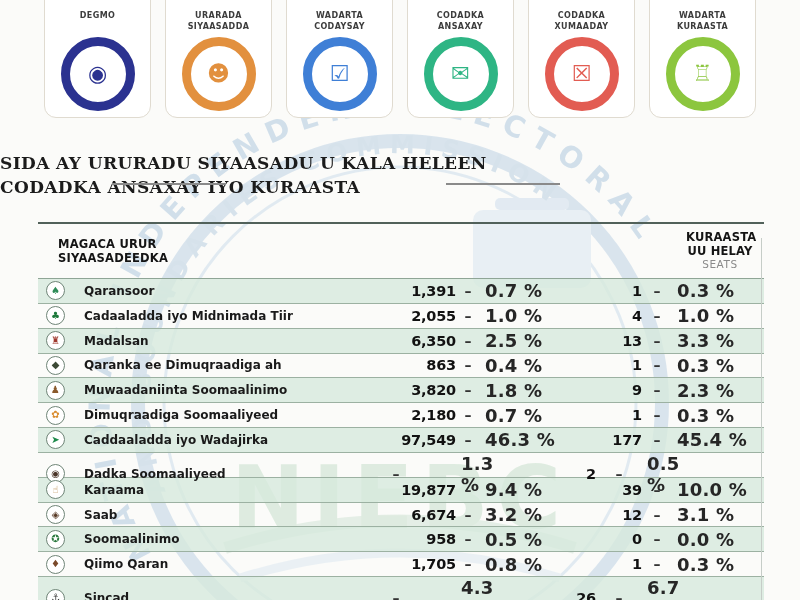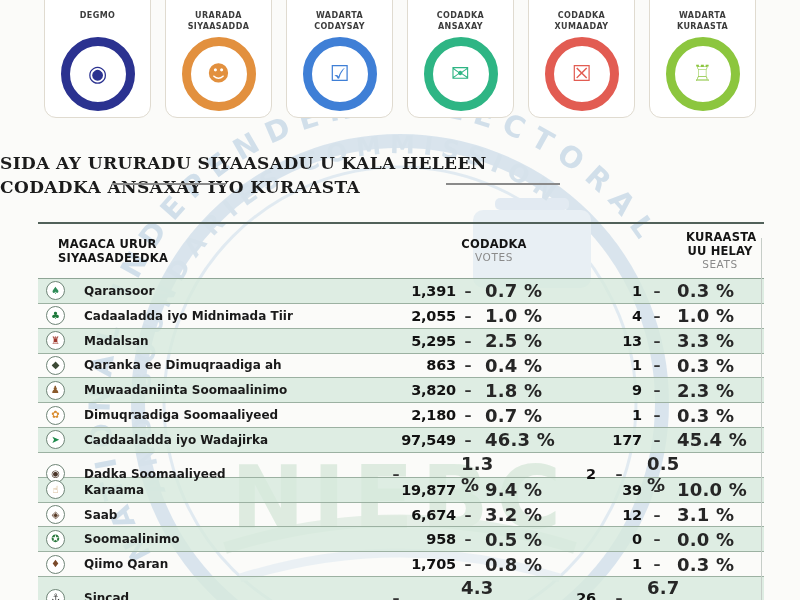--- a/index.html
+++ b/index.html
@@ -141,24 +141,20 @@
     <div class="title-line">CODADKA ANSAXAY IYO KURAASTA</div>
   </div>
 
   <div class="tablewrap">
     <div class="rule"></div>
     <div class="grid thead">
       <div class="hgroup1">
         <div class="h-main">MAGACA URUR</div>
         <div class="h-main">SIYAASADEEDKA</div>
       </div>
-      <div class="hgroup2">
-        <div class="h-main">CODADKA</div>
-        <div class="h-sub">VOTES</div>
-      </div>
       <div class="hgroup3">
         <div class="h-main">KURAASTA UU HELAY</div>
         <div class="h-sub">SEATS</div>
       </div>
     </div>
     <div class="rows" id="rows">
     <div class="grid row odd">
       <span class="p-icon">
         <span class="p-glyph" style="color: rgb(46, 139, 87);">♠</span>
       </span>
@@ -182,21 +178,21 @@
       <span class="num s-num">4</span>
       <span class="dash s-dash">–</span>
       <span class="pct s-pct">1.0 %</span>
     </div>
 
     <div class="grid row odd">
       <span class="p-icon">
         <span class="p-glyph" style="color: rgb(160, 57, 46);">♜</span>
       </span>
       <span class="p-name">Madalsan</span>
-      <span class="num v-num">5,295</span>
+      <span class="num v-num">6,350</span>
       <span class="dash v-dash">–</span>
       <span class="pct v-pct">2.5 %</span>
       <span class="num s-num">13</span>
       <span class="dash s-dash">–</span>
       <span class="pct s-pct">3.3 %</span>
     </div>
 
     <div class="grid row even">
       <span class="p-icon">
         <span class="p-glyph" style="color: rgb(60, 74, 54);">◆</span>

